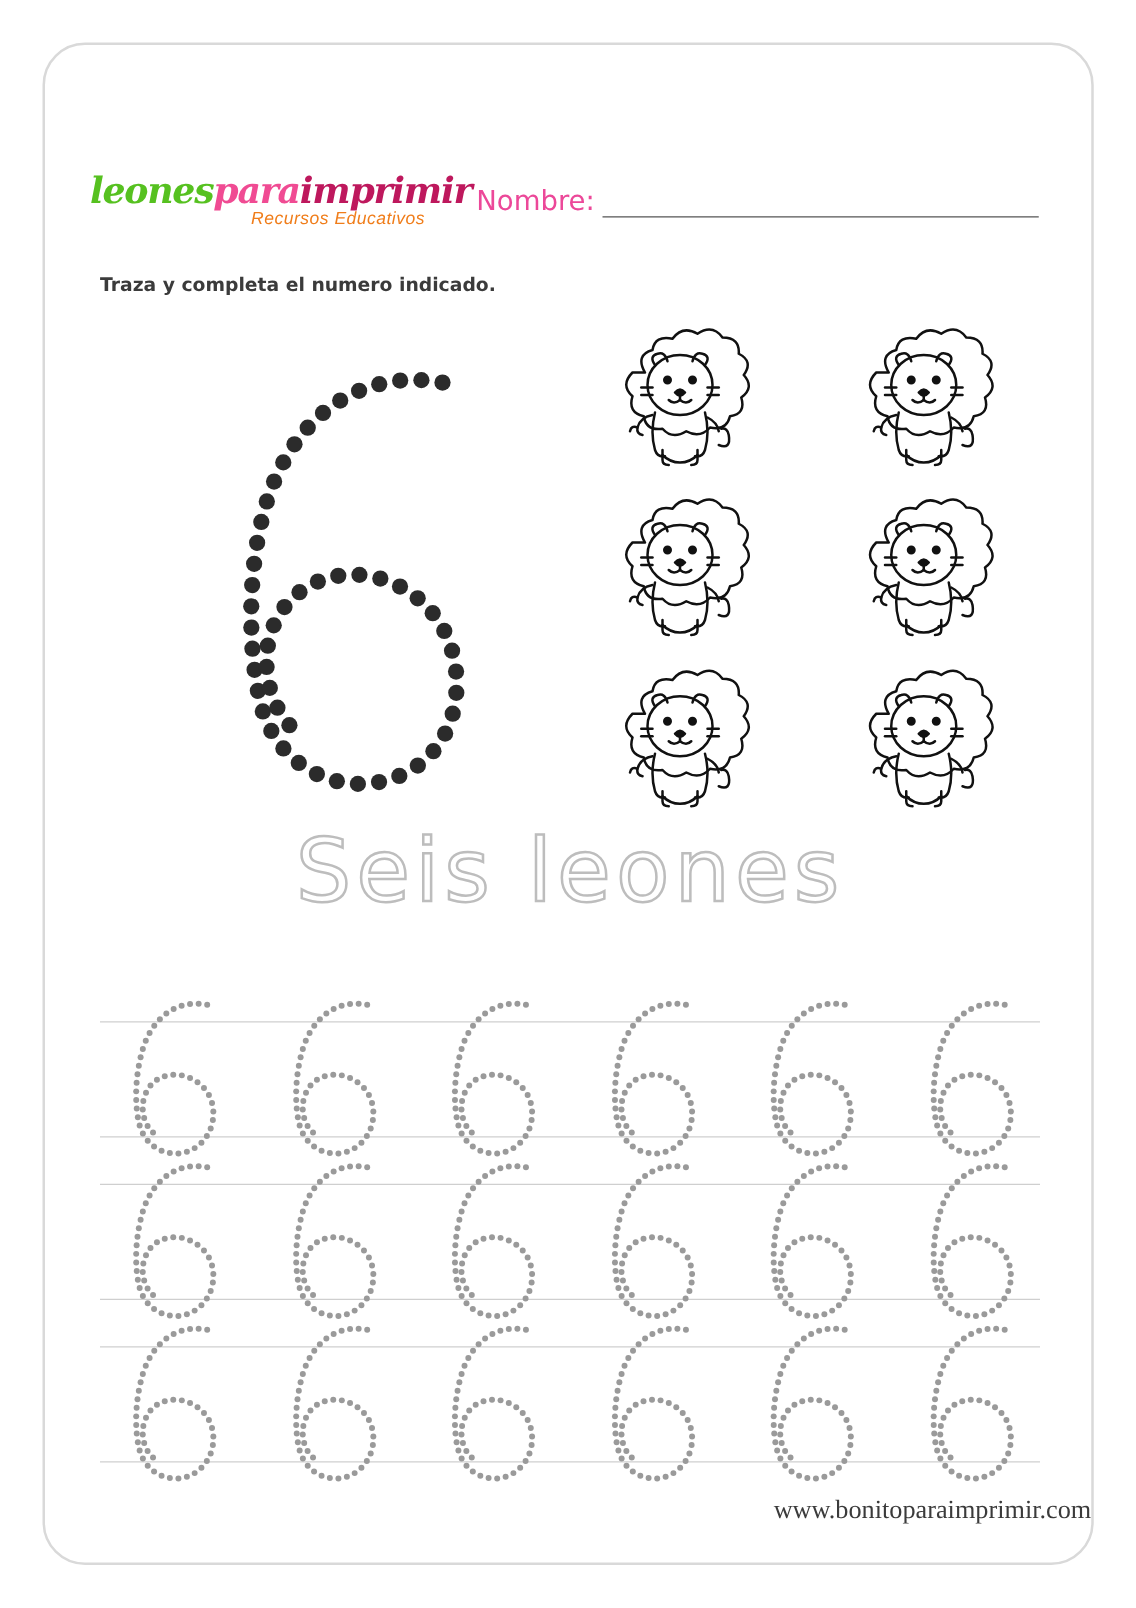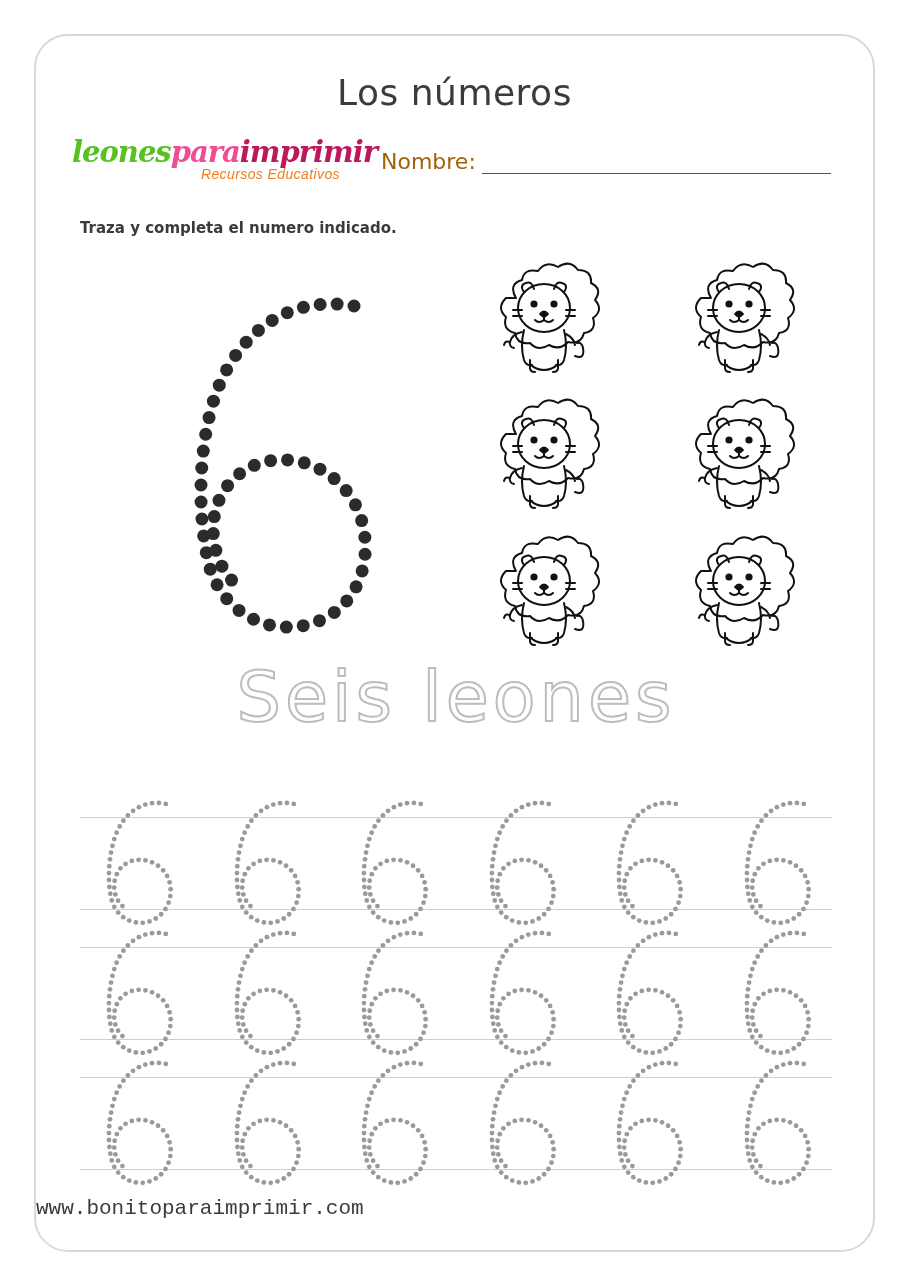--- a/index.html
+++ b/index.html
@@ -73,21 +73,21 @@
   .name-row {
     position: absolute;
     left: 345px;
     top: 113px;
     width: 450px;
     display: flex;
     align-items: flex-end;
   }
   .name-label {
     font-size: 22px;
-    color: #a16207;
+    color: #ec4899;
     font-family: "DejaVu Sans", sans-serif;
     white-space: nowrap;
   }
   .name-line {
     flex: 1;
     border-bottom: 1.5px solid #555;
     margin-left: 6px;
     height: 22px;
   }
 
@@ -178,32 +178,31 @@
     display: flex;
     align-items: flex-start;
     justify-content: space-between;
   }
 
   .footer {
     position: absolute;
     left: 0;
     right: 0;
     bottom: 30px;
-    text-align: left;
+    text-align: right;
     font-size: 21px;
     color: #3b3b3b;
-    font-family: Liberation Mono, monospace;
+    font-family: Liberation Serif, serif;
   }
 </style>
 </head>
 <body>
 
 <div class="sheet">
 
-  <div class="title">Los números</div>
 
   <div class="logo">
     <div class="logo-word">
       <span class="l1">leones</span><span class="l2">para</span><span class="l3">imprimir</span>
     </div>
     <div class="logo-sub">Recursos Educativos</div>
   </div>
 
   <div class="name-row">
     <span class="name-label">Nombre:</span>

